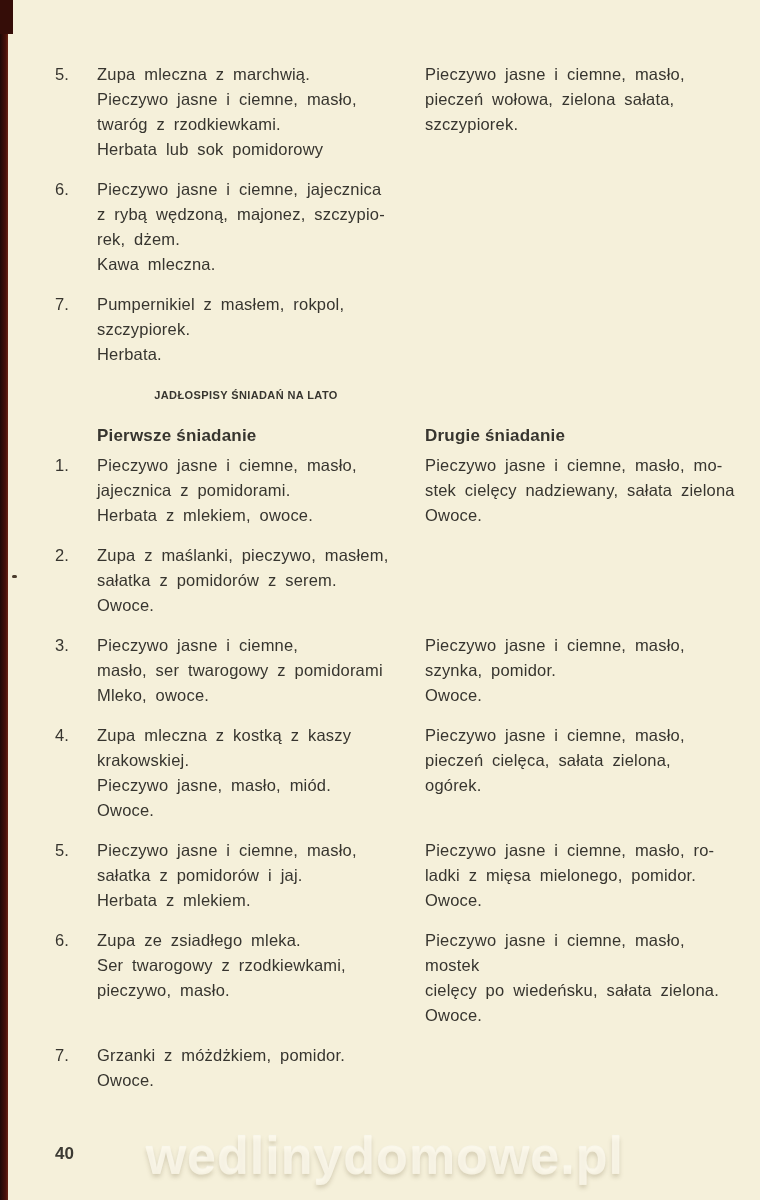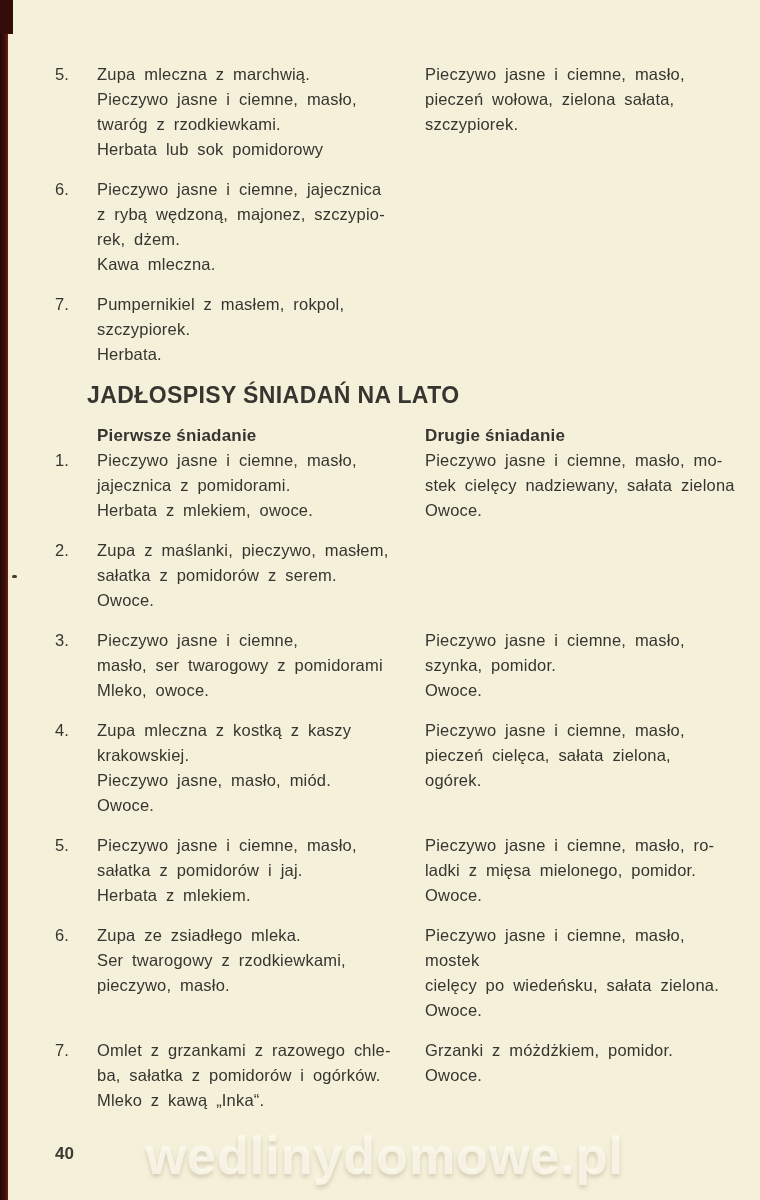--- a/index.html
+++ b/index.html
@@ -42,29 +42,30 @@
   }
   .cell{
     font-size:16.5px;line-height:25px;
     white-space:pre-line;
     word-spacing:4px;
     letter-spacing:0.2px;
   }
   .section-heading{
     width:318px;margin-left:32px;
     text-align:center;
-    font-weight:bold;font-size:23px;line-height:24px;
+    font-weight:bold;font-size:11px;line-height:24px;
     letter-spacing:0.4px;
     margin-top:16px;margin-bottom:16px;
     white-space:nowrap;
   }
   .col-headers{
     display:grid;
     grid-template-columns:32px 318px 1fr;
     column-gap:10px;
+    margin-bottom:5px;
   }
   .col-header{
     font-weight:bold;font-size:17px;line-height:25px;
     letter-spacing:0.2px;
   }
   .page-number{
     position:absolute;left:55px;bottom:36px;
     font-size:17px;font-weight:bold;color:#3c3a33;margin-top:40px;
   }
   .watermark{
@@ -166,22 +167,19 @@
     <div class="num">6.</div>
     <div class="cell">Zupa ze zsiadłego mleka.
 Ser twarogowy z rzodkiewkami,
 pieczywo, masło.</div>
     <div class="cell">Pieczywo jasne i ciemne, masło, mostek
 cielęcy po wiedeńsku, sałata zielona.
 Owoce.</div>
   </div>
   <div class="row">
     <div class="num">7.</div>
-    <div class="cell">Omlet z grzankami z razowego chle-
-ba, sałatka z pomidorów i ogórków.
-Mleko z kawą „Inka“.</div>
     <div class="cell">Grzanki z móżdżkiem, pomidor.
 Owoce.</div>
   </div>
 
   <div class="page-number">40</div>
   <div class="watermark">wedlinydomowe.pl</div>
 </div>
 
 </body></html>

